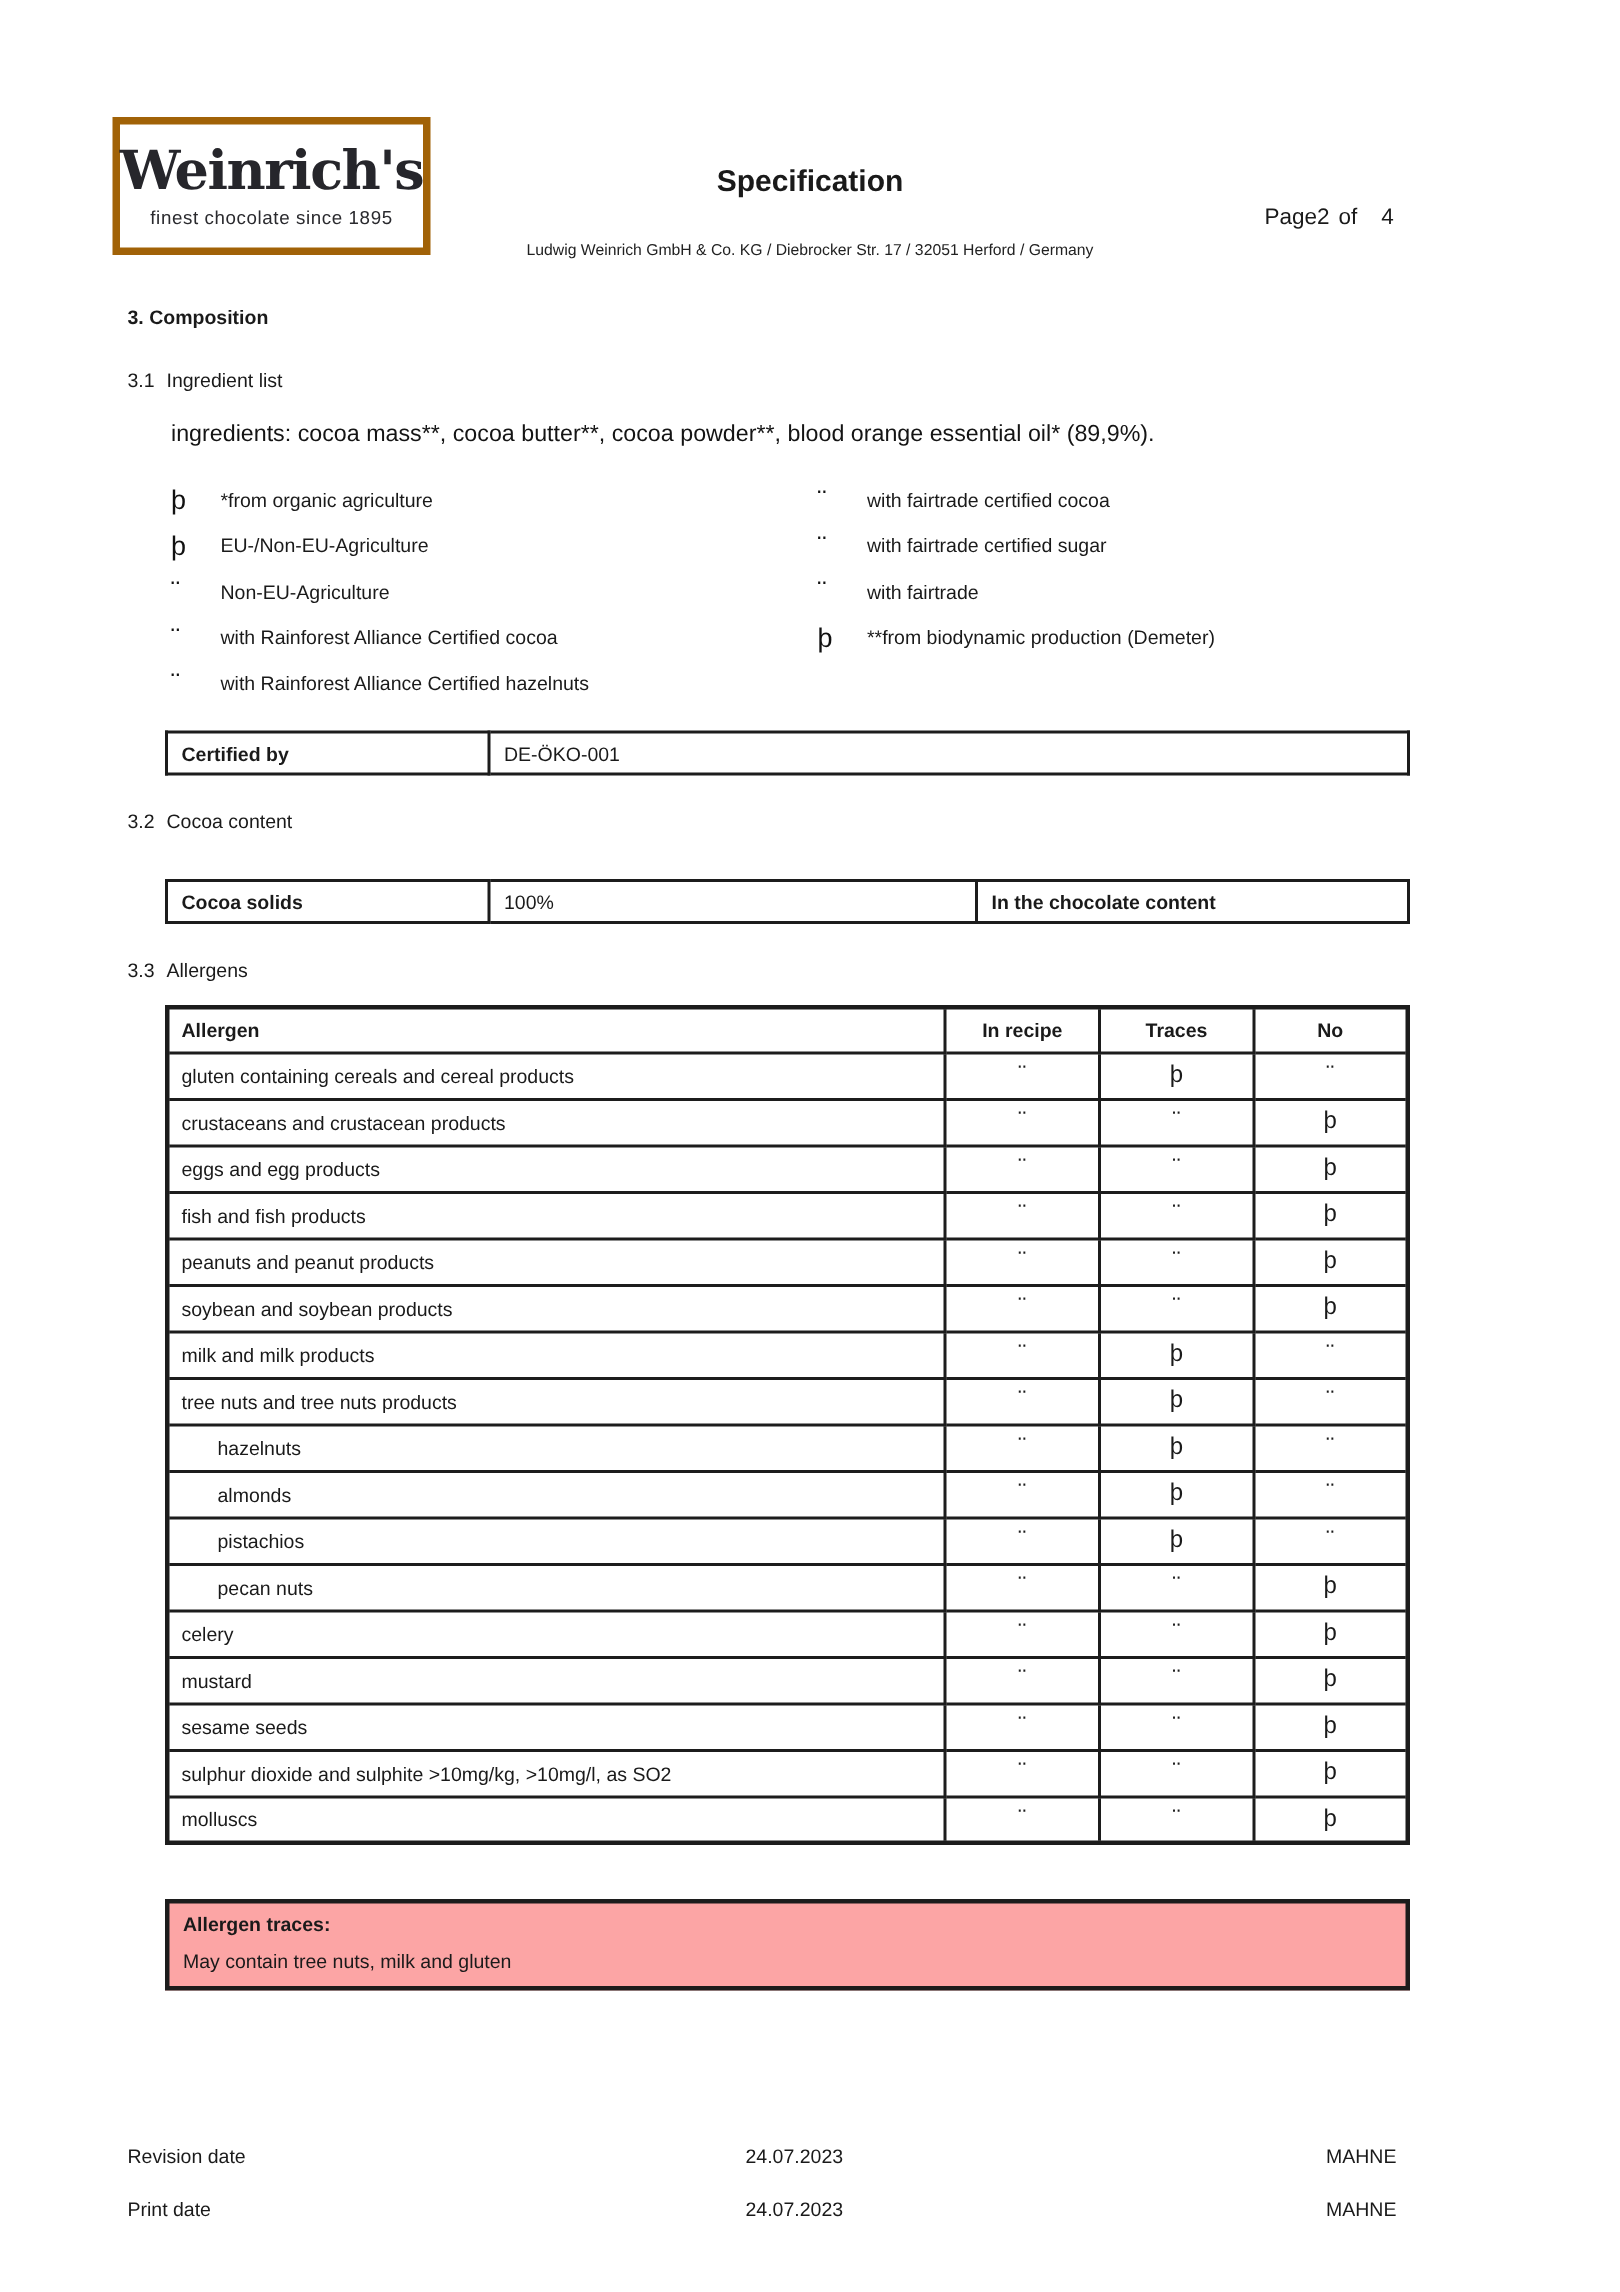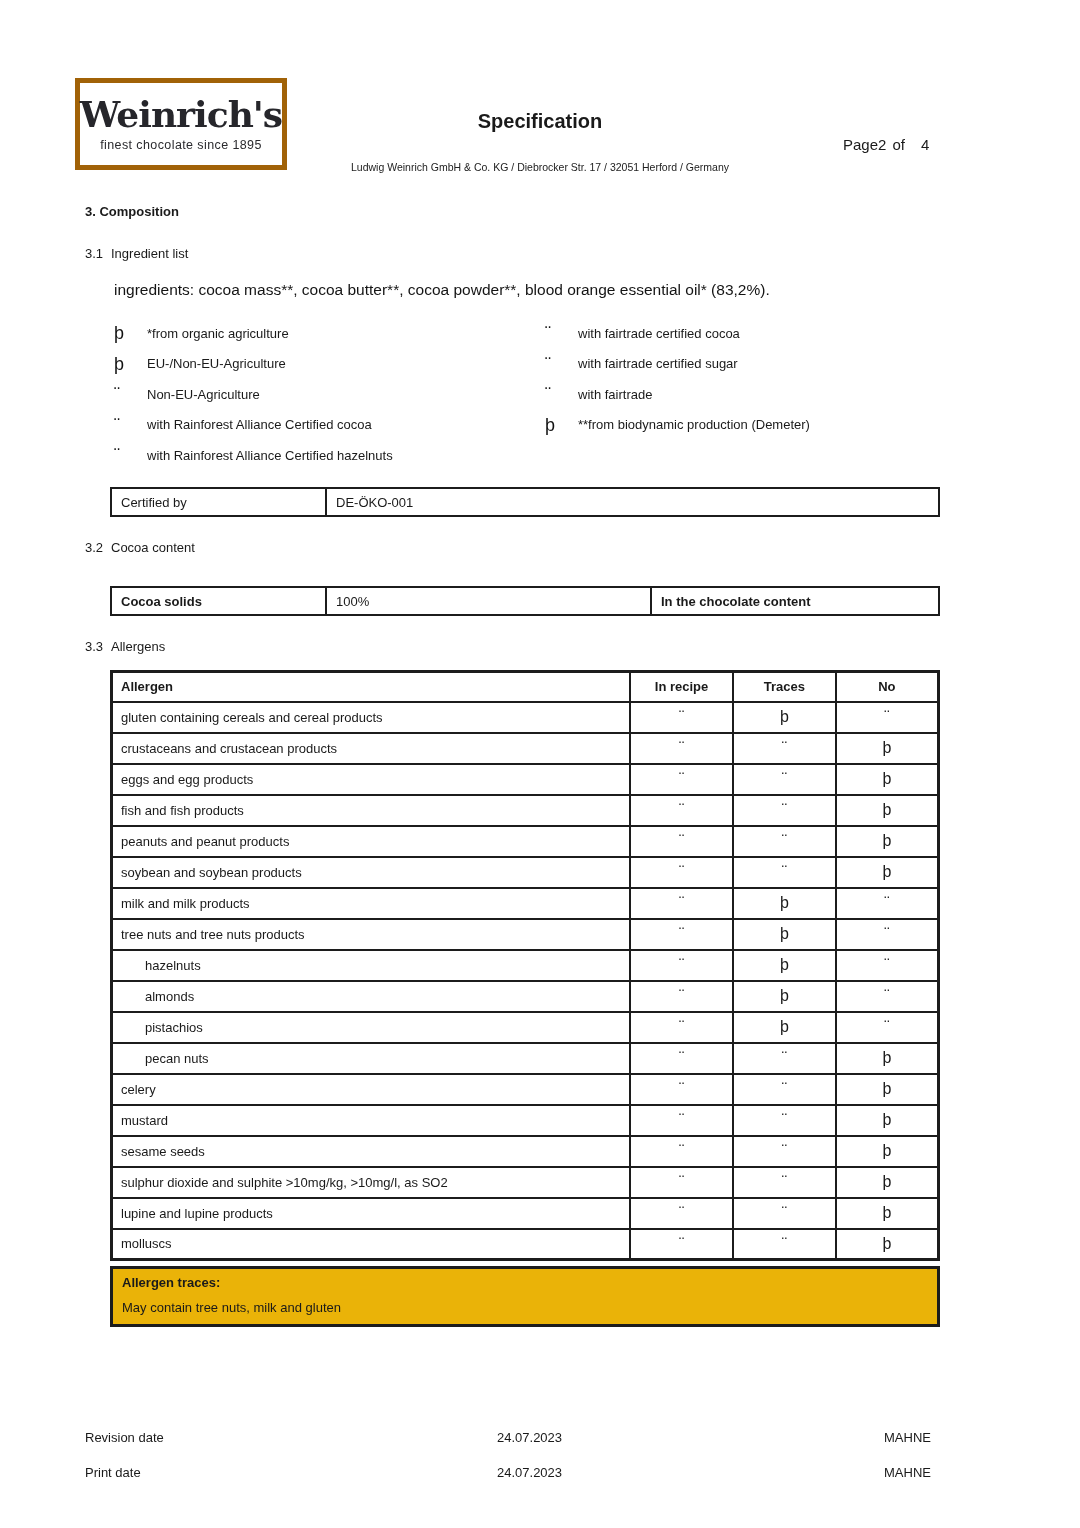--- a/index.html
+++ b/index.html
@@ -69,21 +69,21 @@
   .option .lbl { font-size:13px; }
 
   
   table.box { border-collapse:collapse; position:absolute; left:110px; width:830px; }
   table.box td {
     border:2px solid #1c1c1c; height:28px;
     padding:2px 9px; font-size:13px; vertical-align:middle;
     background:#fff;
   }
   #certified-table { top:487px; }
-  #certified-table td.c1 { width:215px; font-weight:normal; }
+  #certified-table td.c1 { width:215px; font-weight:bold; }
   #cocoa-table { top:586px; }
   #cocoa-table td.c1 { width:215px; font-weight:bold;margin-top:20px; }
   #cocoa-table td.c2 { width:325px; }
   #cocoa-table td.c3 { font-weight:bold; }
 
   
   #allergens-table {
     border-collapse:collapse; position:absolute; left:110px; top:670px; width:830px;
     border:3px solid #1c1c1c;
   }
@@ -95,21 +95,21 @@
   #allergens-table th.col-allergen { text-align:left; padding-left:8px; width:520px; }
   #allergens-table th.col-sym { width:103px; text-align:center; }
   #allergens-table td { height:31px; }
   #allergens-table td.name { text-align:left; padding-left:8px; }
   #allergens-table td.name.indent { padding-left:32px; }
   #allergens-table td.sym { text-align:center; font-size:16px; line-height:1.1; }
 
   
   .traces-box {
     position:absolute; left:110px; top:1266px; width:830px; height:61px;
-    border:3px solid #1c1c1c; padding:6px 9px; background:#eab308;
+    border:3px solid #1c1c1c; padding:6px 9px; background:#fca5a5;
   }
   .traces-title { font-size:13px; font-weight:bold; }
   .traces-text  { font-size:13px; margin-top:10px; }
 
   
   .footer-rows { position:absolute; left:85px; top:1430px; width:912px; }
   .footer-row {
     display:grid; grid-template-columns:412px 387px 1fr;
     height:35px; font-size:13px; align-items:start;
   }
@@ -131,21 +131,21 @@
   </div>
 
   <div class="address">Ludwig Weinrich GmbH &amp; Co. KG / Diebrocker Str. 17 / 32051 Herford / Germany</div>
 
   <div class="sec-heading bold" id="sec3-heading">3. Composition</div>
 
   <div class="sec-heading" id="sec31-heading">
     <span class="h-num">3.1</span><span>Ingredient list</span>
   </div>
 
-  <div class="ingredients">ingredients: cocoa mass**, cocoa butter**, cocoa powder**, blood orange essential oil* (83,2%).</div>
+  <div class="ingredients">ingredients: cocoa mass**, cocoa butter**, cocoa powder**, blood orange essential oil* (89,9%).</div>
 
   <div class="options left">
 
       <div class="option">
         <span class="sym">þ</span>
         <span class="lbl">*from organic agriculture</span>
       </div>
 
       <div class="option">
         <span class="sym">þ</span>
@@ -334,26 +334,20 @@
           <td class="sym">þ</td>
         </tr>
 
         <tr>
           <td class="name">sulphur dioxide and sulphite &gt;10mg/kg, &gt;10mg/l, as SO2</td>
           <td class="sym">¨</td>
           <td class="sym">¨</td>
           <td class="sym">þ</td>
         </tr>
 
-        <tr>
-          <td class="name">lupine and lupine products</td>
-          <td class="sym">¨</td>
-          <td class="sym">¨</td>
-          <td class="sym">þ</td>
-        </tr>
 
         <tr>
           <td class="name">molluscs</td>
           <td class="sym">¨</td>
           <td class="sym">¨</td>
           <td class="sym">þ</td>
         </tr>
       </tbody>
   </table>
 

